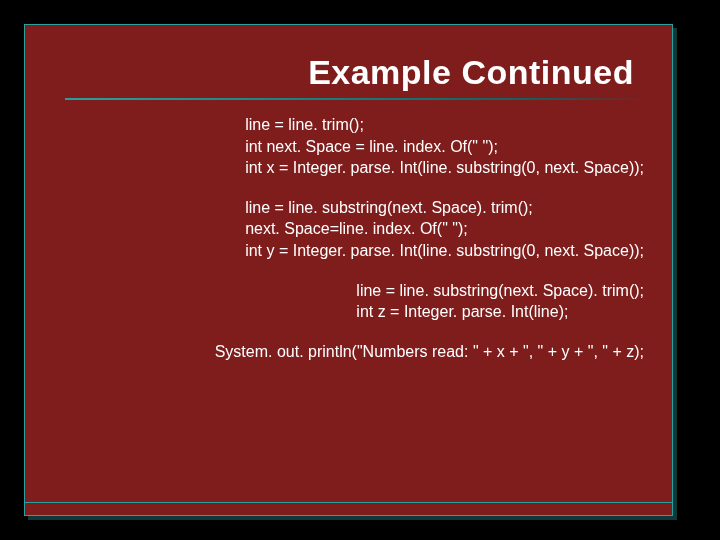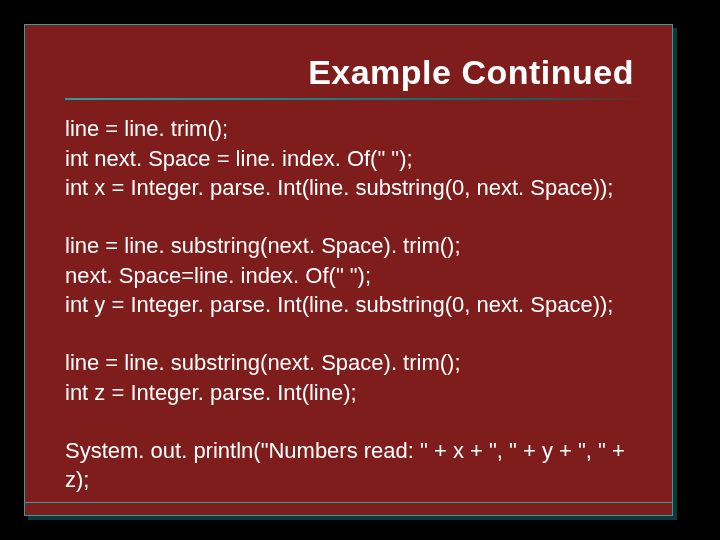--- a/index.html
+++ b/index.html
@@ -34,23 +34,24 @@
   }
   .rule {
     height: 2px;
     background: linear-gradient(90deg, #2aa0a0 0%, #146060 80%, transparent 100%);
     margin-bottom: 14px;
   }
   .content {
     flex: 1;
     display: flex;
     flex-direction: column;
-    gap: 28px;
-    font-size: 22px;
+    gap: 18px;
+    font-size: 16px;
     line-height: 1.35;
+    align-items: flex-end;
   }
   .block { white-space: pre-wrap; word-break: break-word; }
   .footer {
     display: flex;
     align-items: center;
     font-size: 14px;
     color: #e8e8e8;
     padding-top: 6px;
     position: relative;
   }

